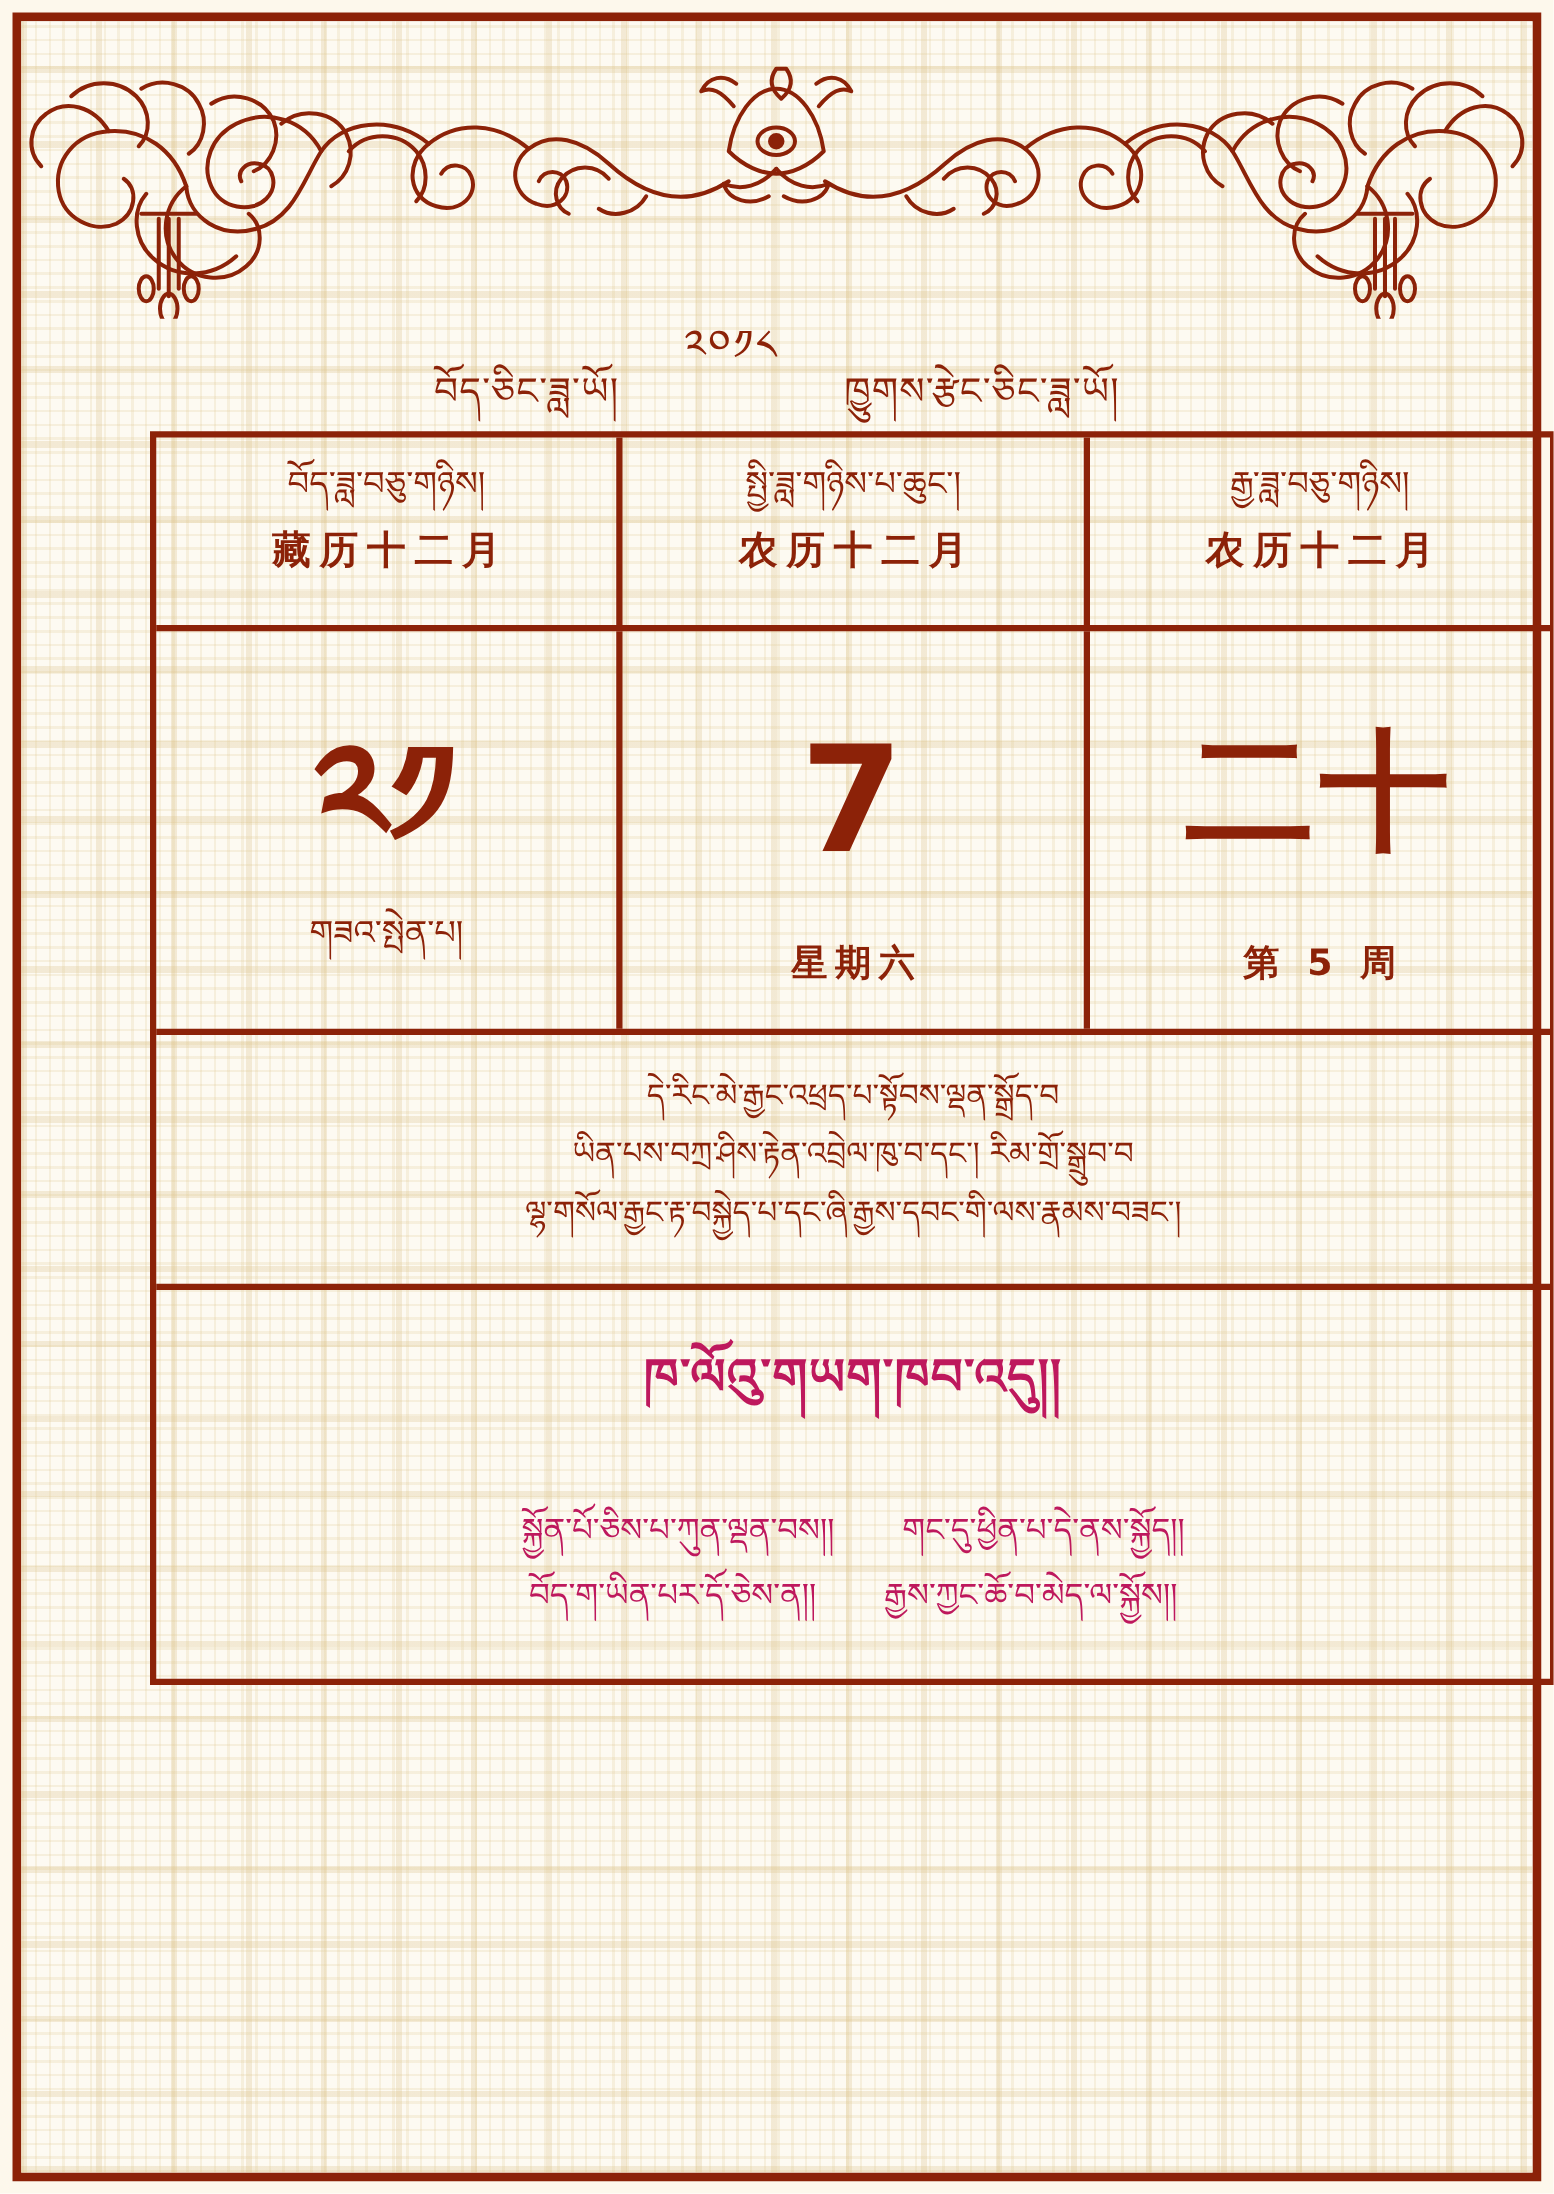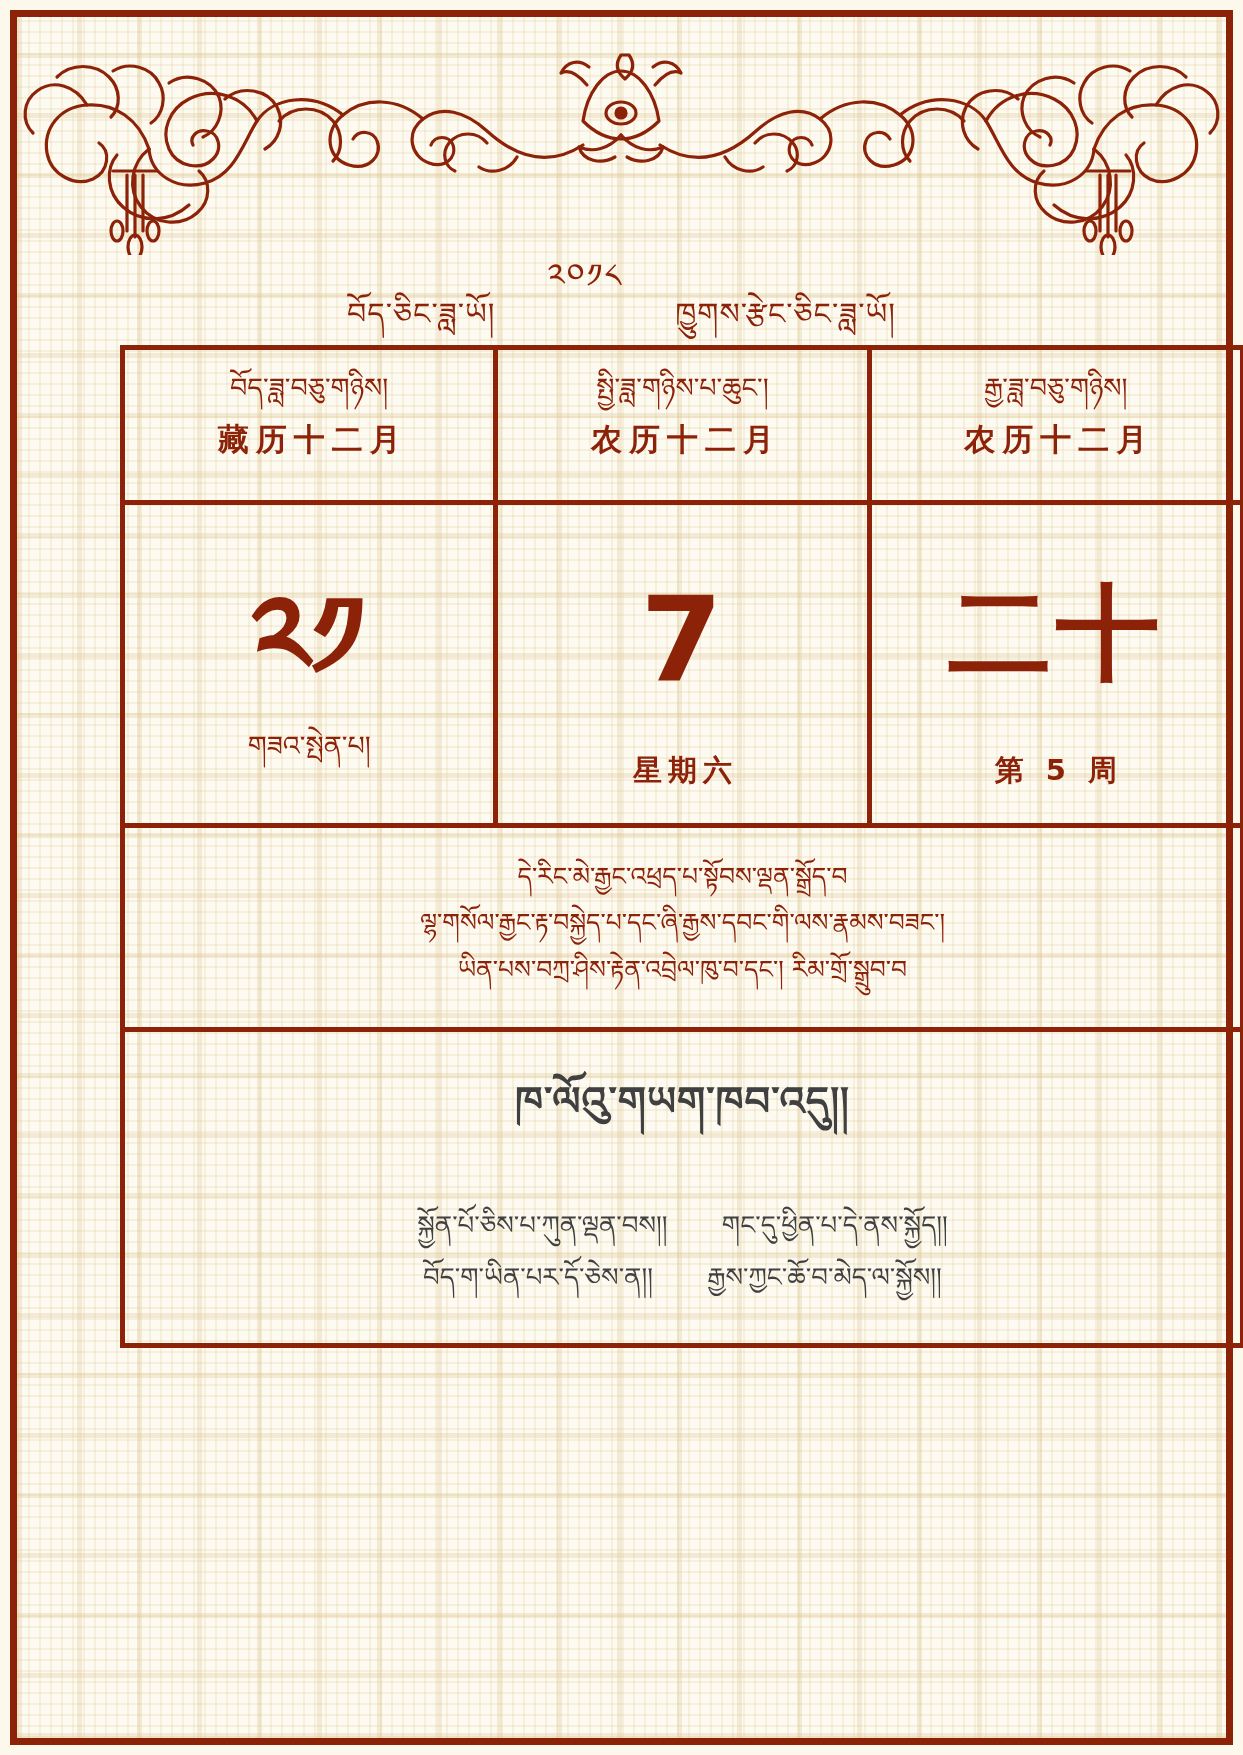--- a/index.html
+++ b/index.html
@@ -170,21 +170,21 @@
     letter-spacing: 1px;
   }
   .para-line {
     font-size: 25px;
     line-height: 1.85;
     white-space: nowrap;
   }
 
   .verse-row {
     padding: 24px 31px 40px;
-    color: #404040;
+    color: #be185d;
     text-align: center;
   }
   .verse-title {
     font-size: 40px;
     font-weight: bold;
     margin-bottom: 30px;
     letter-spacing: 1px;
   }
   .verse-line {
     font-size: 26px;
@@ -303,22 +303,22 @@
         </div>
         <div class="cell big-cell">
           <div class="big-num cn">二十</div>
           <div class="sub-label cn">第 5 周</div>
         </div>
       </div>
 
       <div class="row">
         <div class="cell para-row">
           <div class="para-line">དེ་རིང་མེ་རྒྱང་འཕྲད་པ་སྟོབས་ལྡན་སྒྲོད་བ</div>
+          <div class="para-line">ཡིན་པས་བཀྲ་ཤིས་རྟེན་འབྲེལ་ཁུ་བ་དང་། རིམ་གྲོ་སྒྲུབ་བ</div>
           <div class="para-line">ལྷ་གསོལ་རྒྱང་རྟ་བསྐྱེད་པ་དང་ཞི་རྒྱས་དབང་གི་ལས་རྣམས་བཟང་།</div>
-          <div class="para-line">ཡིན་པས་བཀྲ་ཤིས་རྟེན་འབྲེལ་ཁུ་བ་དང་། རིམ་གྲོ་སྒྲུབ་བ</div>
         </div>
       </div>
 
       <div class="row">
         <div class="cell verse-row">
           <div class="verse-title">ཁ་ལོའུ་གཡག་ཁབ་འདུ།།</div>
           <div class="verse-line">
             <span class="seg">སྐྱོན་པོ་ཅིས་པ་ཀུན་ལྡན་བས།།</span>
             <span class="seg">གང་དུ་ཕྱིན་པ་དེ་ནས་སྐྱོད།།</span>
           </div>

